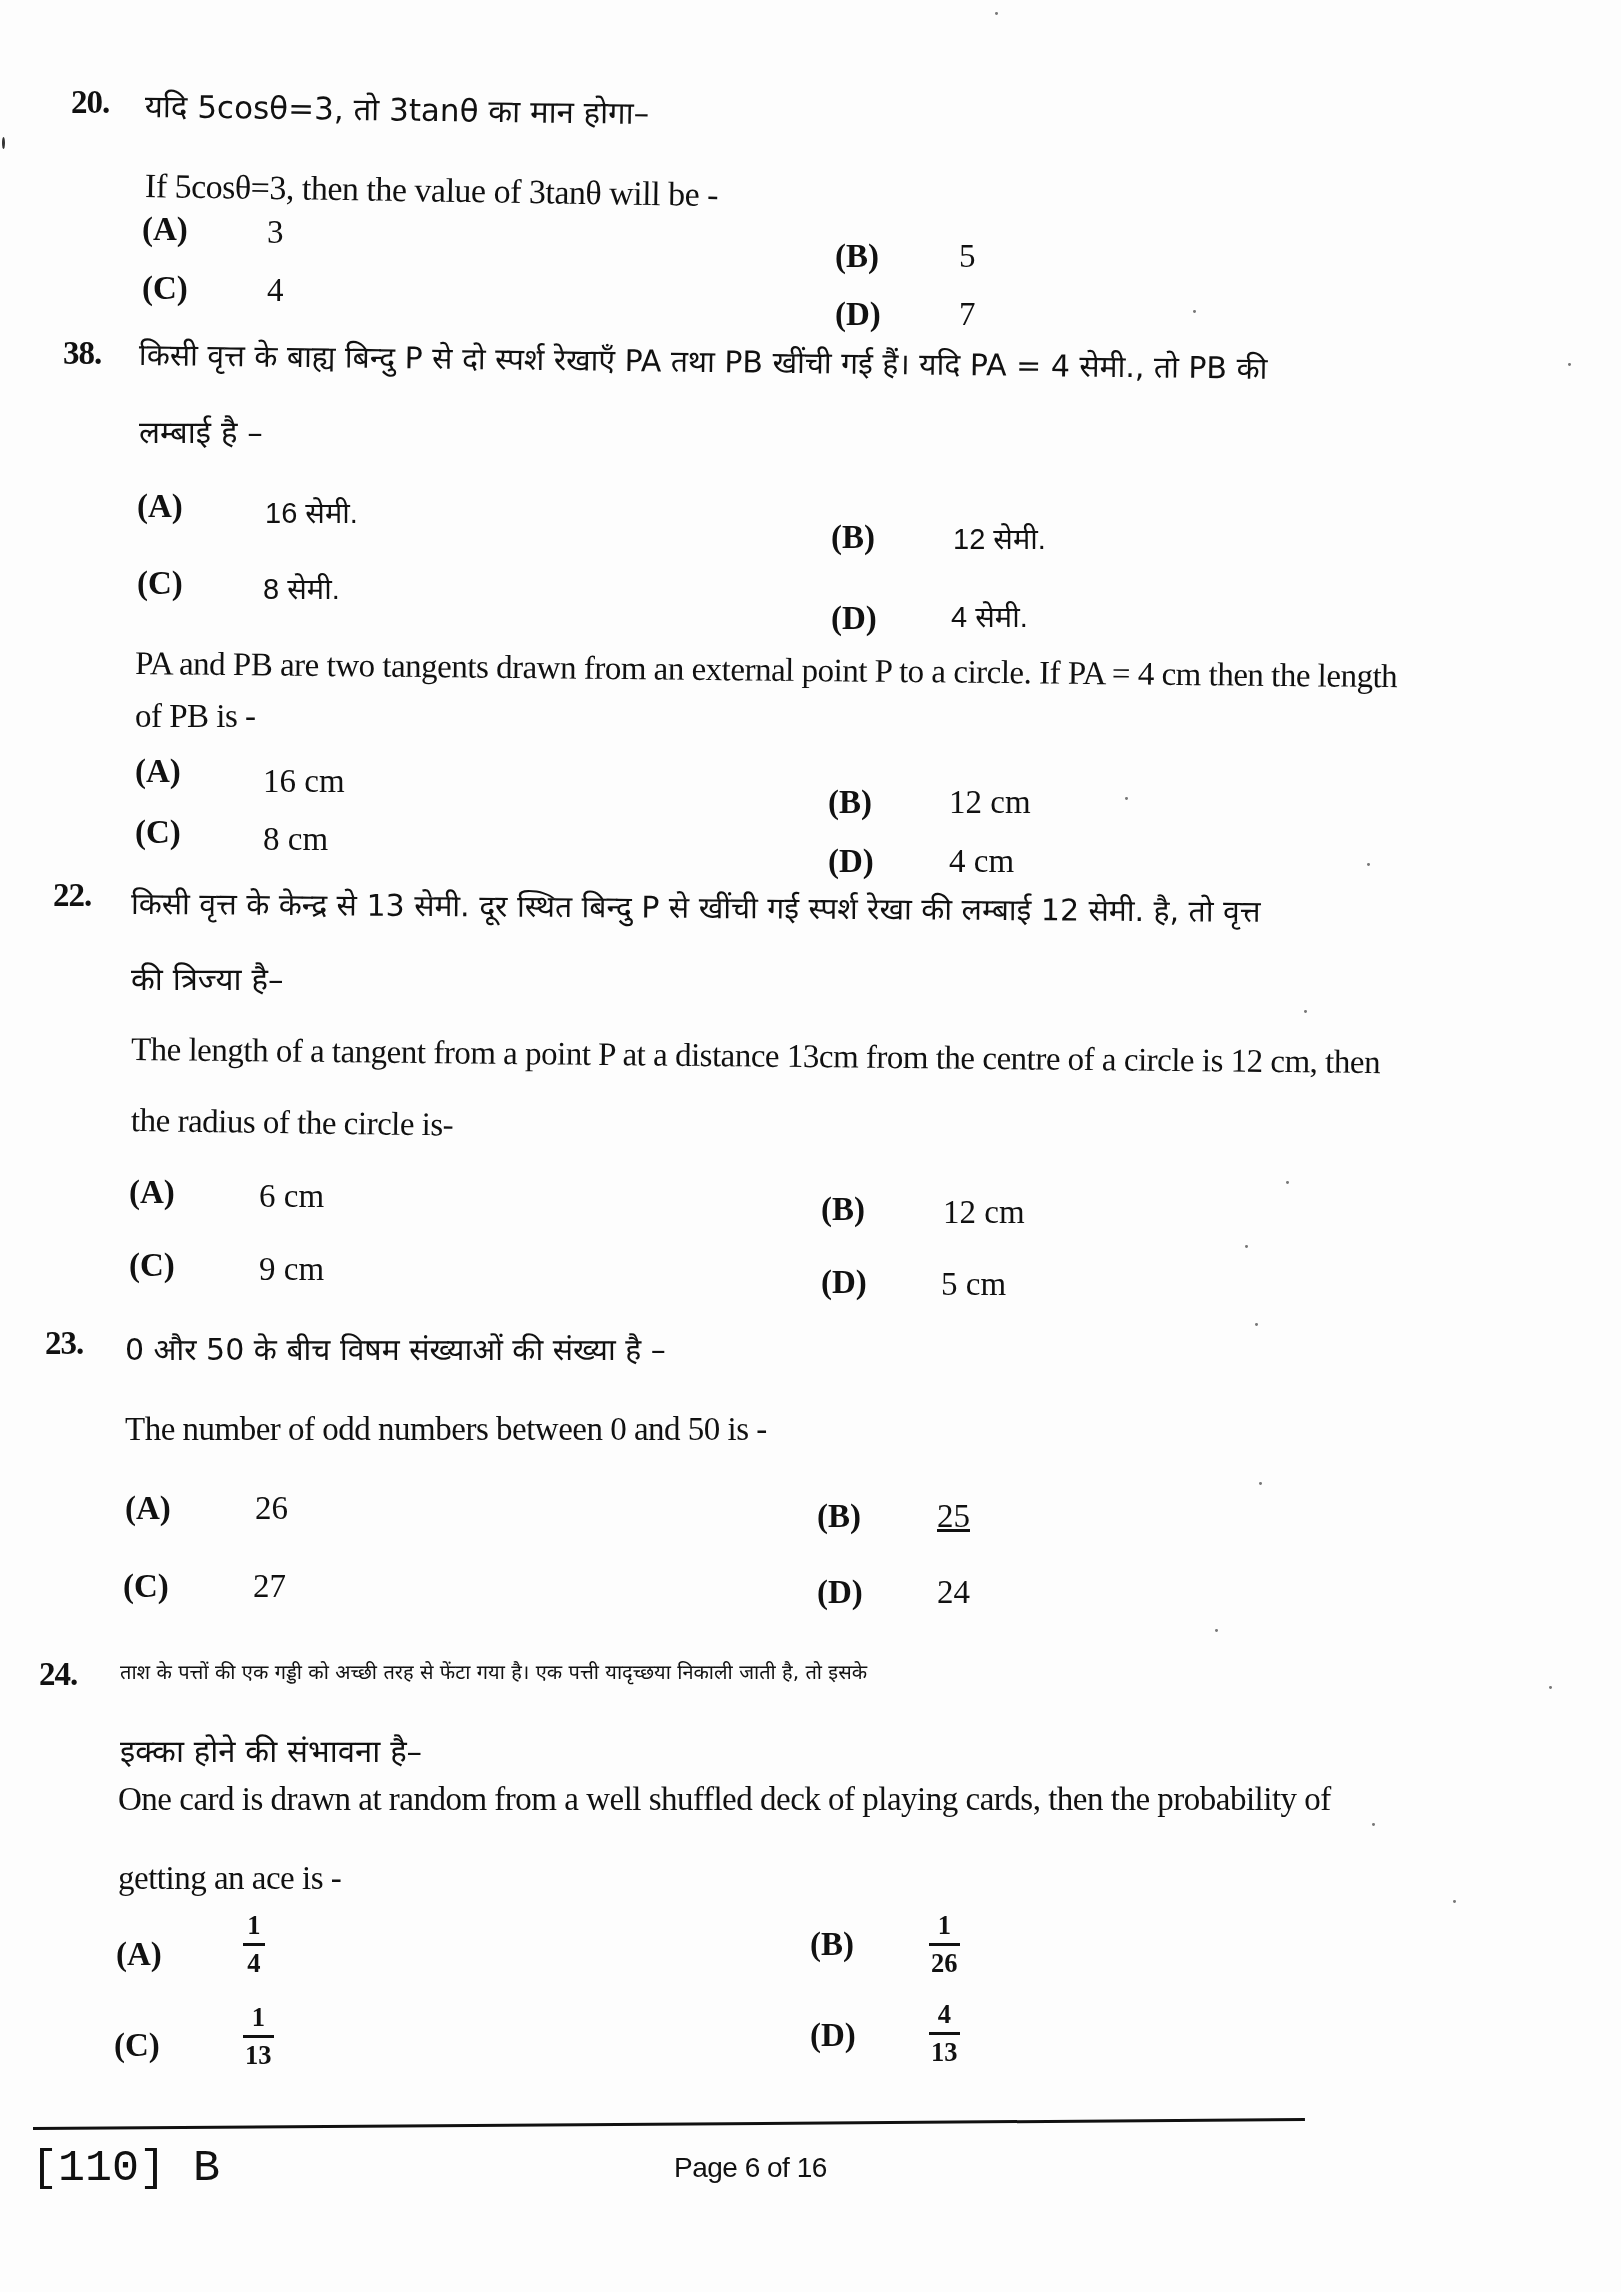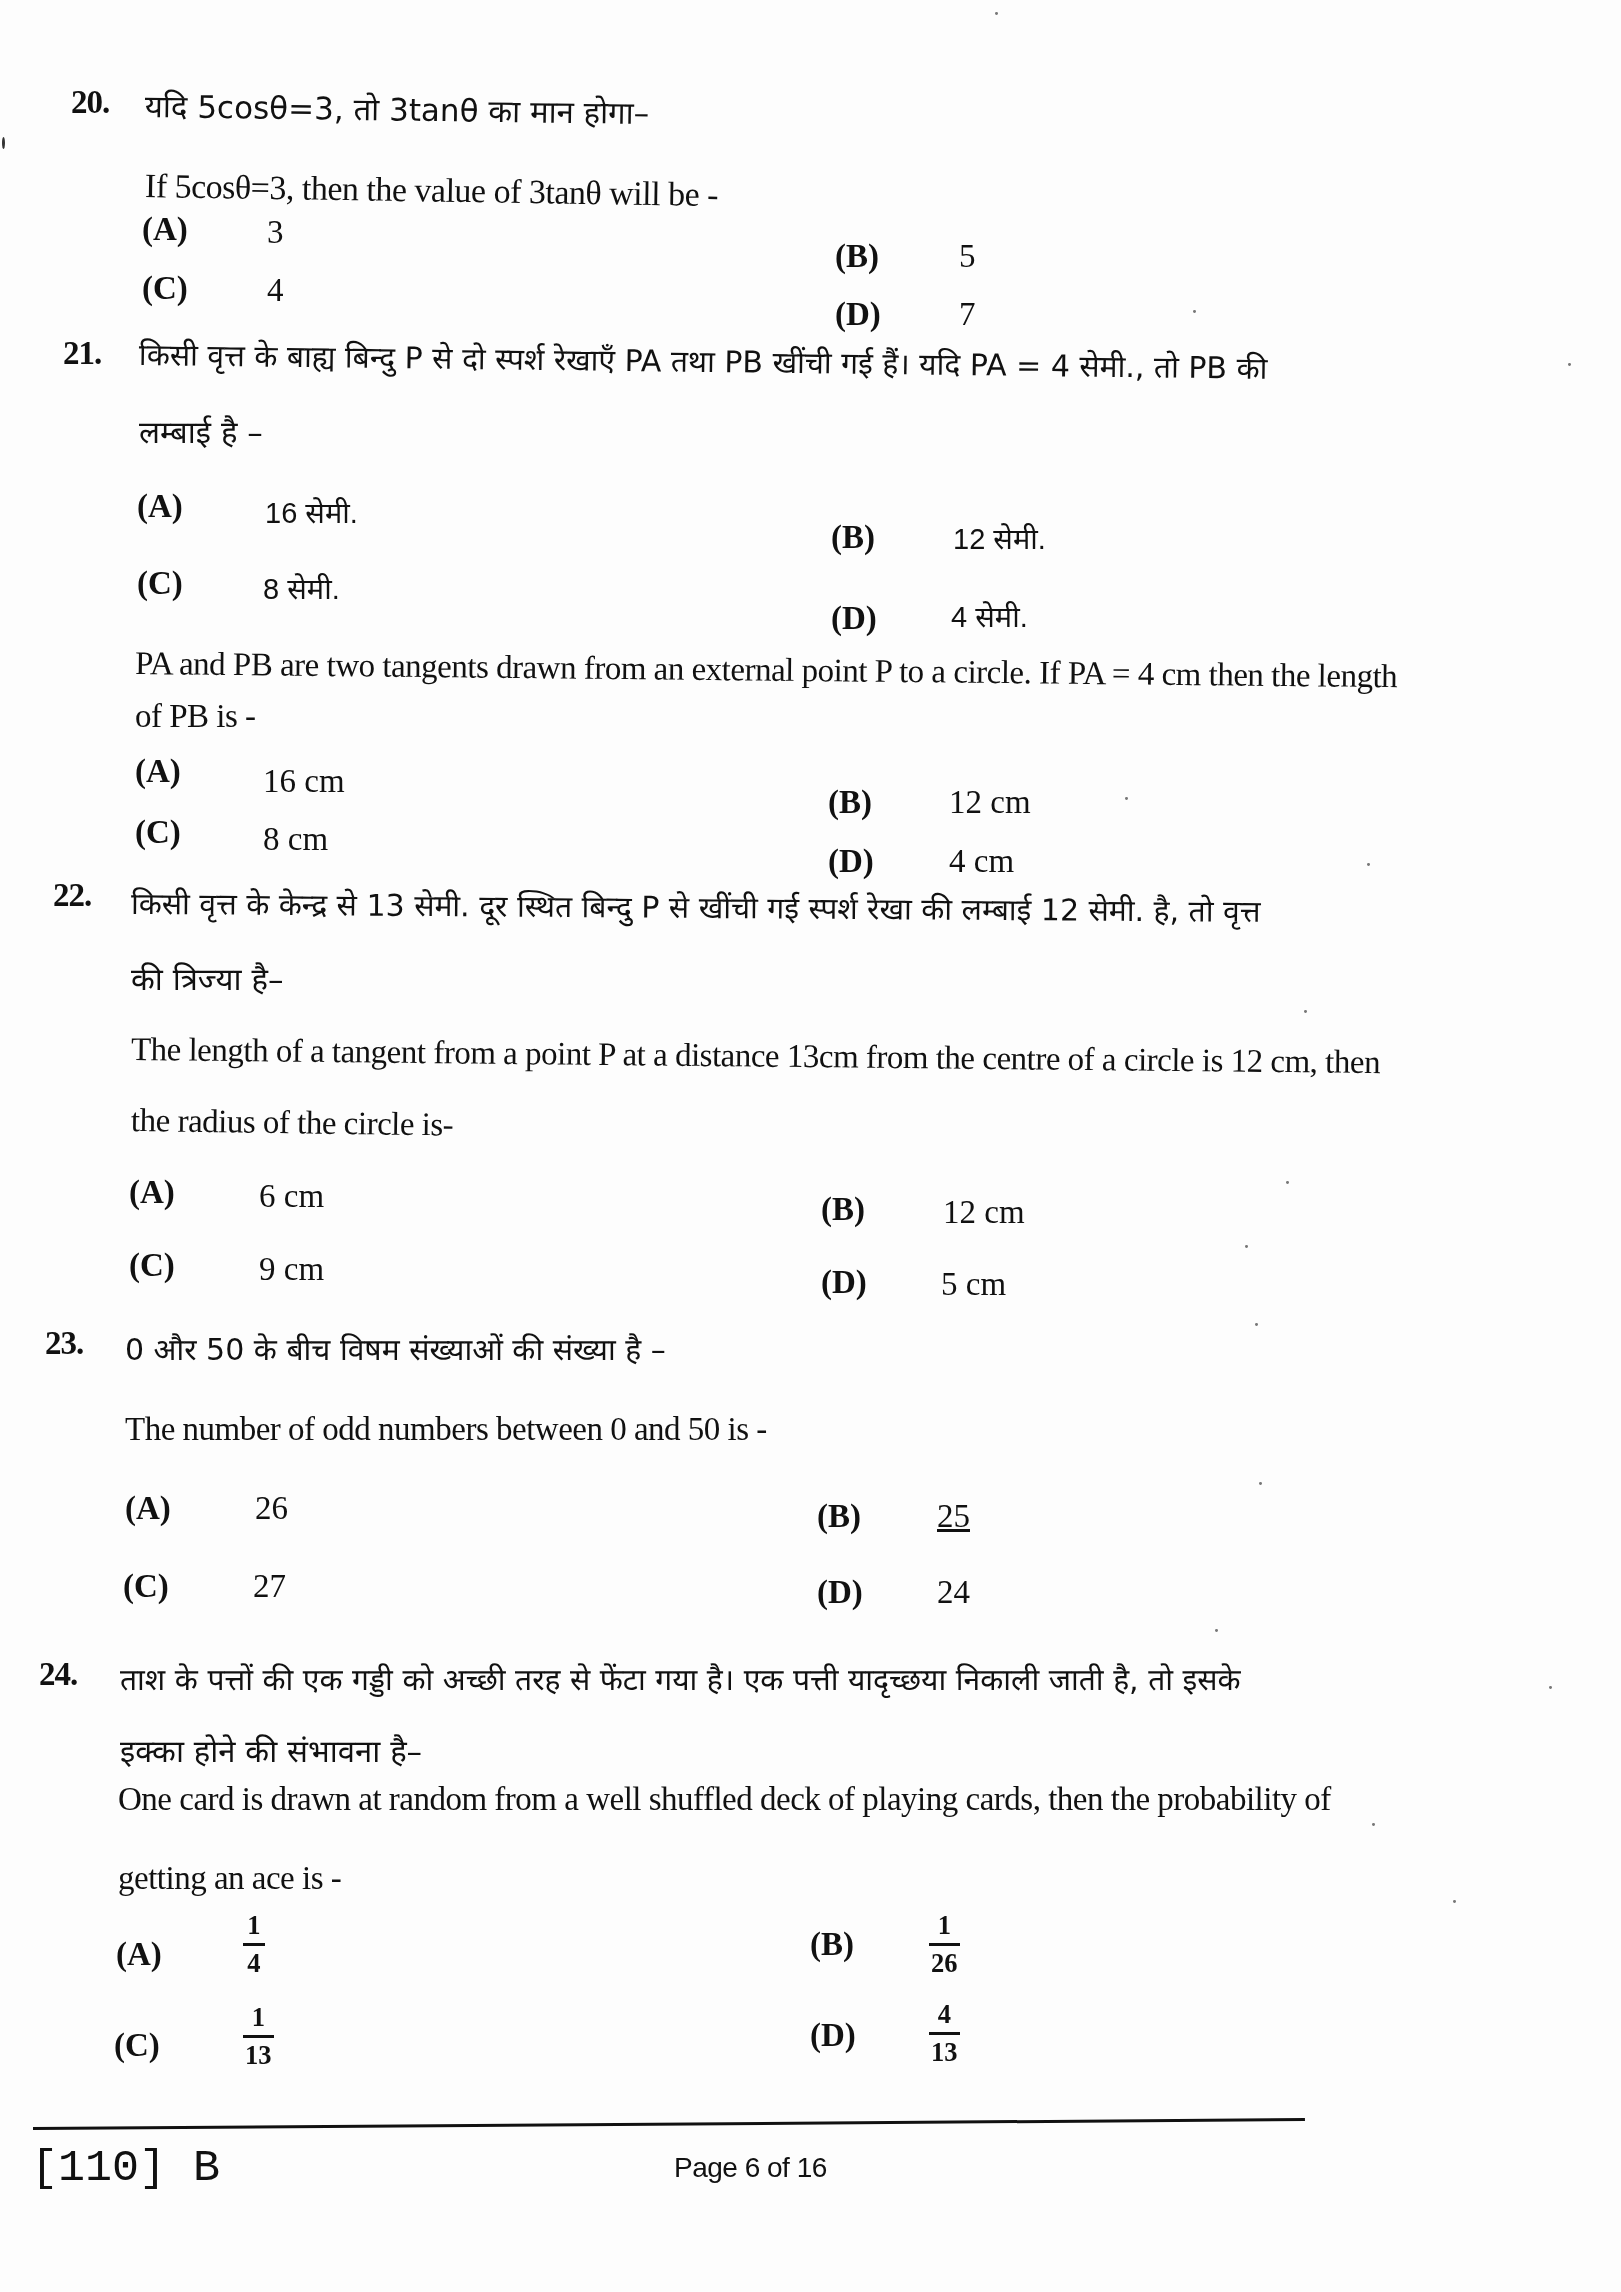--- a/index.html
+++ b/index.html
@@ -109,21 +109,21 @@
     <span class="abs opt-val" style="left:959px; top:238px;">5</span>
 
     <span class="abs opt-label" style="left:142px; top:270px;">(C)</span>
     <span class="abs opt-val" style="left:267px; top:272px;">4</span>
 
     <span class="abs opt-label" style="left:835px; top:296px;">(D)</span>
     <span class="abs opt-val" style="left:959px; top:296px;">7</span>
   </div>
 
   <div>
-    <span class="abs qnum" style="left:63px; top:335px;">21.</span>
+    <span class="abs qnum" style="left:63px; top:335px;">38.</span>
     <span class="abs hindi" style="left:139px; top:333px; font-size:30px; transform:rotate(0.7deg); transform-origin:left;">किसी वृत्त के बाह्य बिन्दु P से दो स्पर्श रेखाएँ PA तथा PB खींची गई हैं। यदि PA = 4 सेमी., तो PB की</span>
     <span class="abs hindi" style="left:139px; top:410px;">लम्बाई है –</span>
 
     <span class="abs opt-label" style="left:137px; top:488px;">(A)</span>
     <span class="abs opt-val hi" style="left:265px; top:492px;">16 सेमी.</span>
 
     <span class="abs opt-label" style="left:831px; top:519px;">(B)</span>
     <span class="abs opt-val hi" style="left:953px; top:518px;">12 सेमी.</span>
 
     <span class="abs opt-label" style="left:137px; top:565px;">(C)</span>
@@ -183,21 +183,21 @@
 
     <span class="abs opt-label" style="left:123px; top:1568px;">(C)</span>
     <span class="abs opt-val" style="left:253px; top:1568px;">27</span>
 
     <span class="abs opt-label" style="left:817px; top:1574px;">(D)</span>
     <span class="abs opt-val" style="left:937px; top:1574px;">24</span>
   </div>
 
   <div>
     <span class="abs qnum" style="left:39px; top:1656px;">24.</span>
-    <span class="abs hindi" style="left:120px; top:1658px; font-size:30px;">ताश के पत्तों की एक गड्डी को अच्छी तरह से फेंटा गया है। एक पत्ती यादृच्छया निकाली जाती है, तो इसके</span>
+    <span class="abs hindi" style="left:120px; top:1658px; font-size:20px;">ताश के पत्तों की एक गड्डी को अच्छी तरह से फेंटा गया है। एक पत्ती यादृच्छया निकाली जाती है, तो इसके</span>
     <span class="abs hindi" style="left:120px; top:1729px;">इक्का होने की संभावना है–</span>
 
     <span class="abs eng" style="left:118px; top:1781px; font-size:33px;text-align:right;">One card is drawn at random from a well shuffled deck of playing cards, then the probability of</span>
     <span class="abs eng" style="left:118px; top:1860px; font-size:33px;">getting an ace is -</span>
 
     <span class="abs opt-label" style="left:116px; top:1936px;">(A)</span>
     <span class="abs frac" style="left:243px; top:1911px;">
       <span class="num">1</span>
       <span class="bar"></span>
       <span class="num">4</span>

